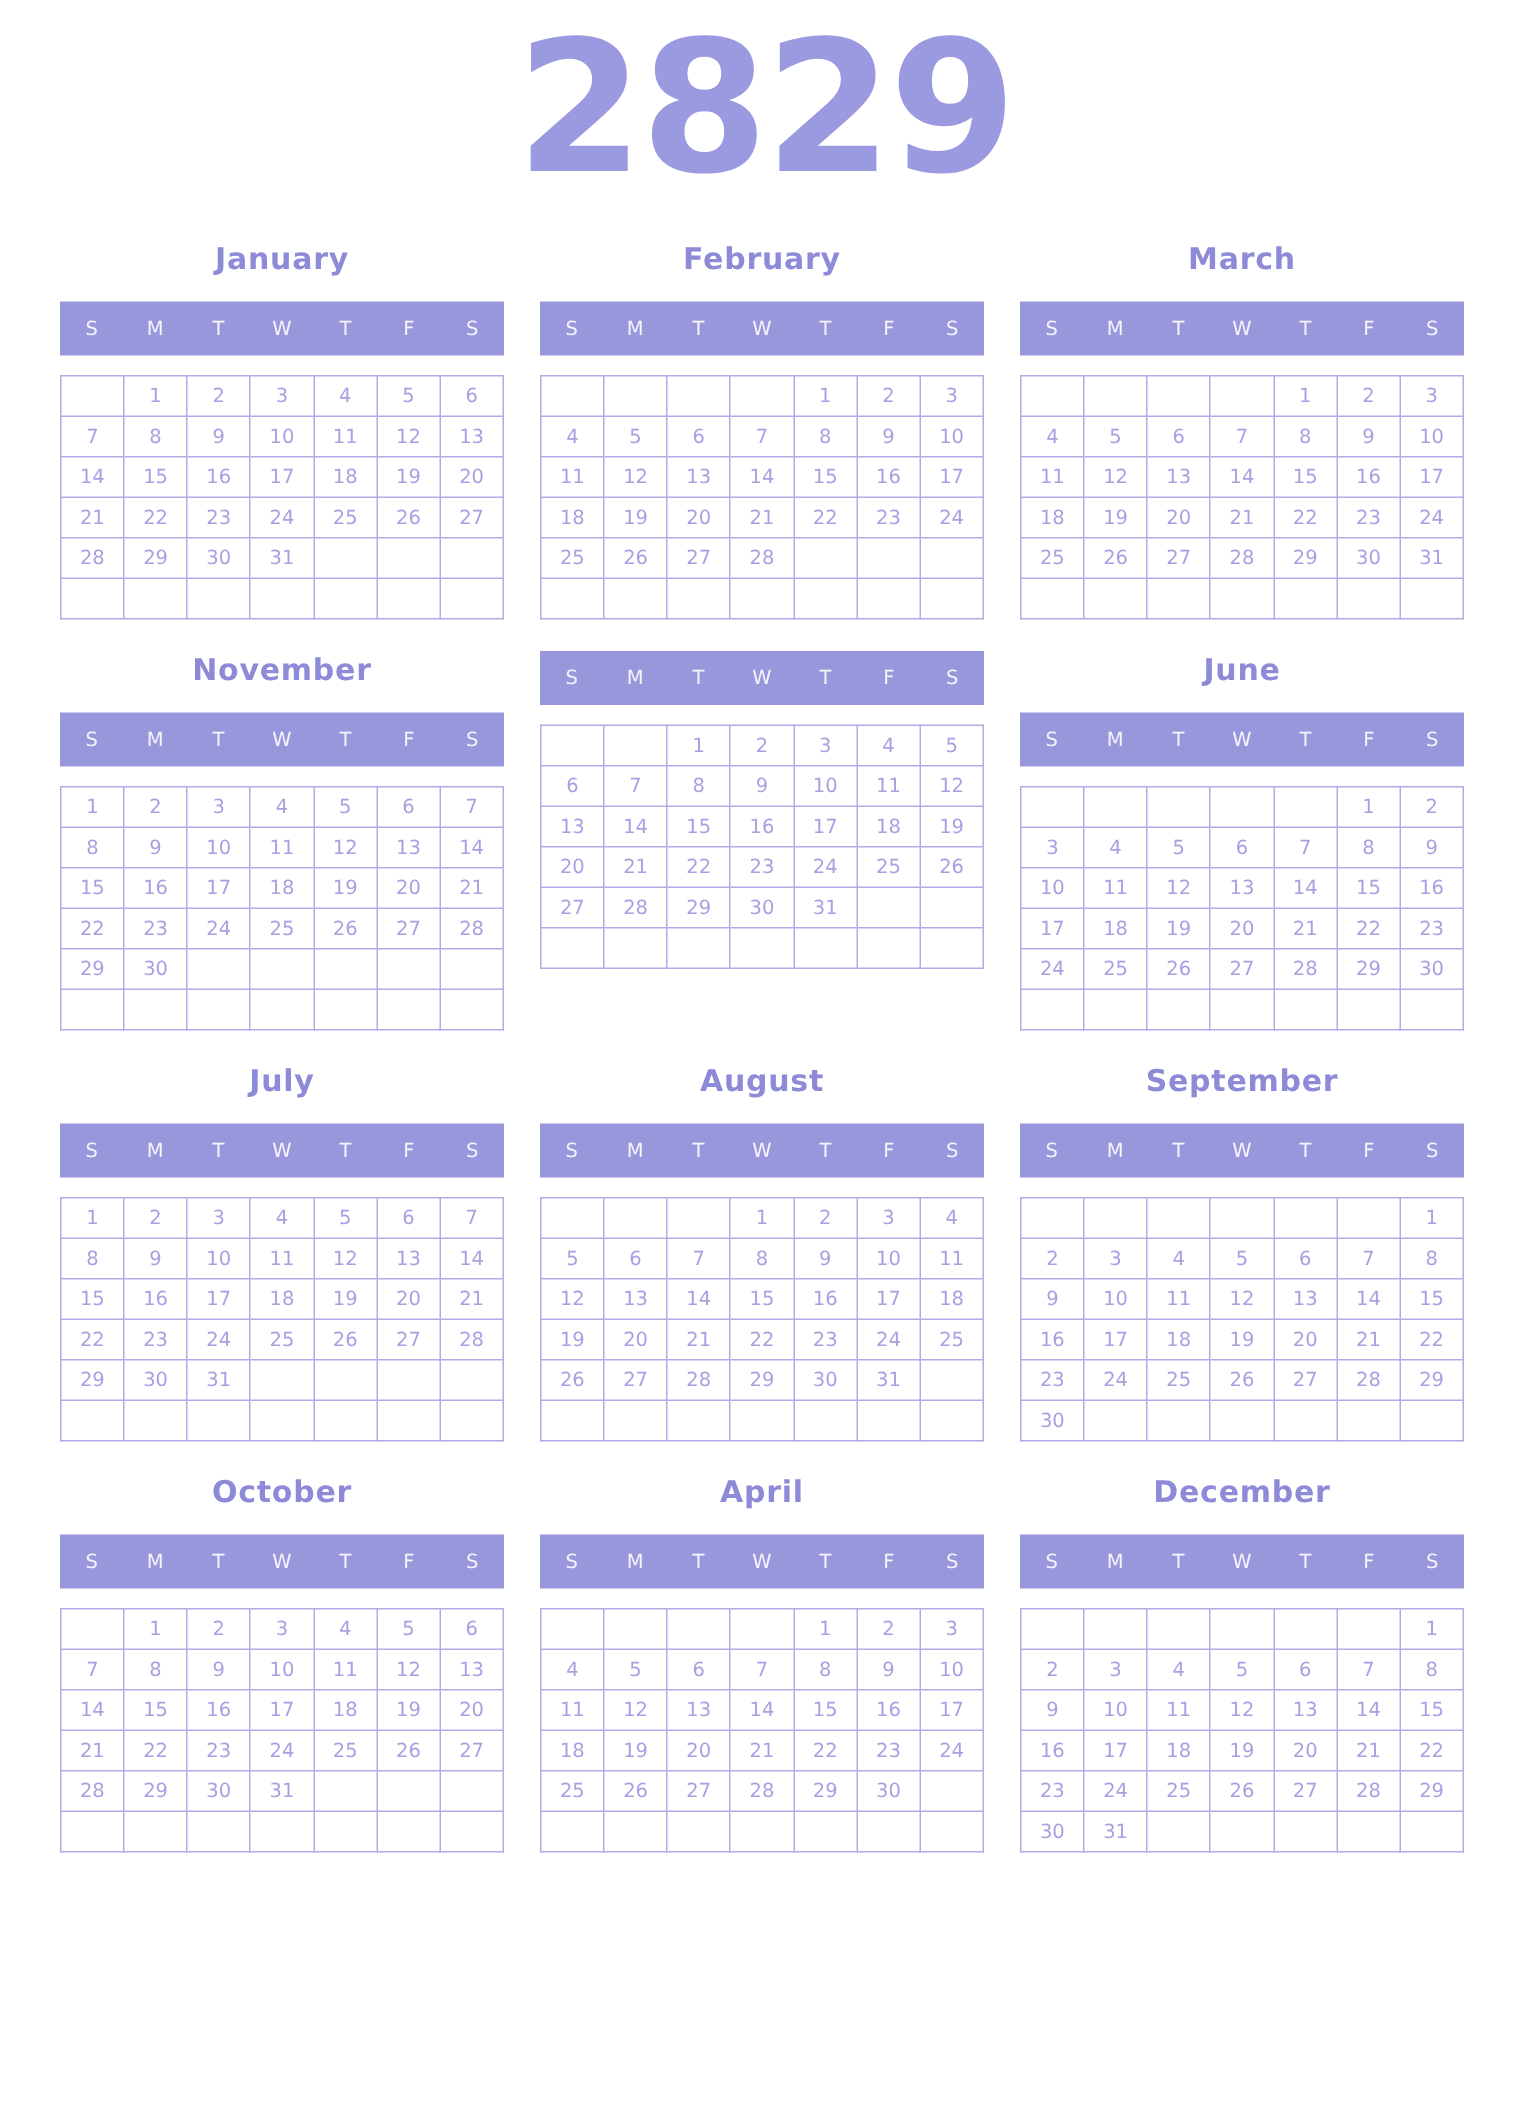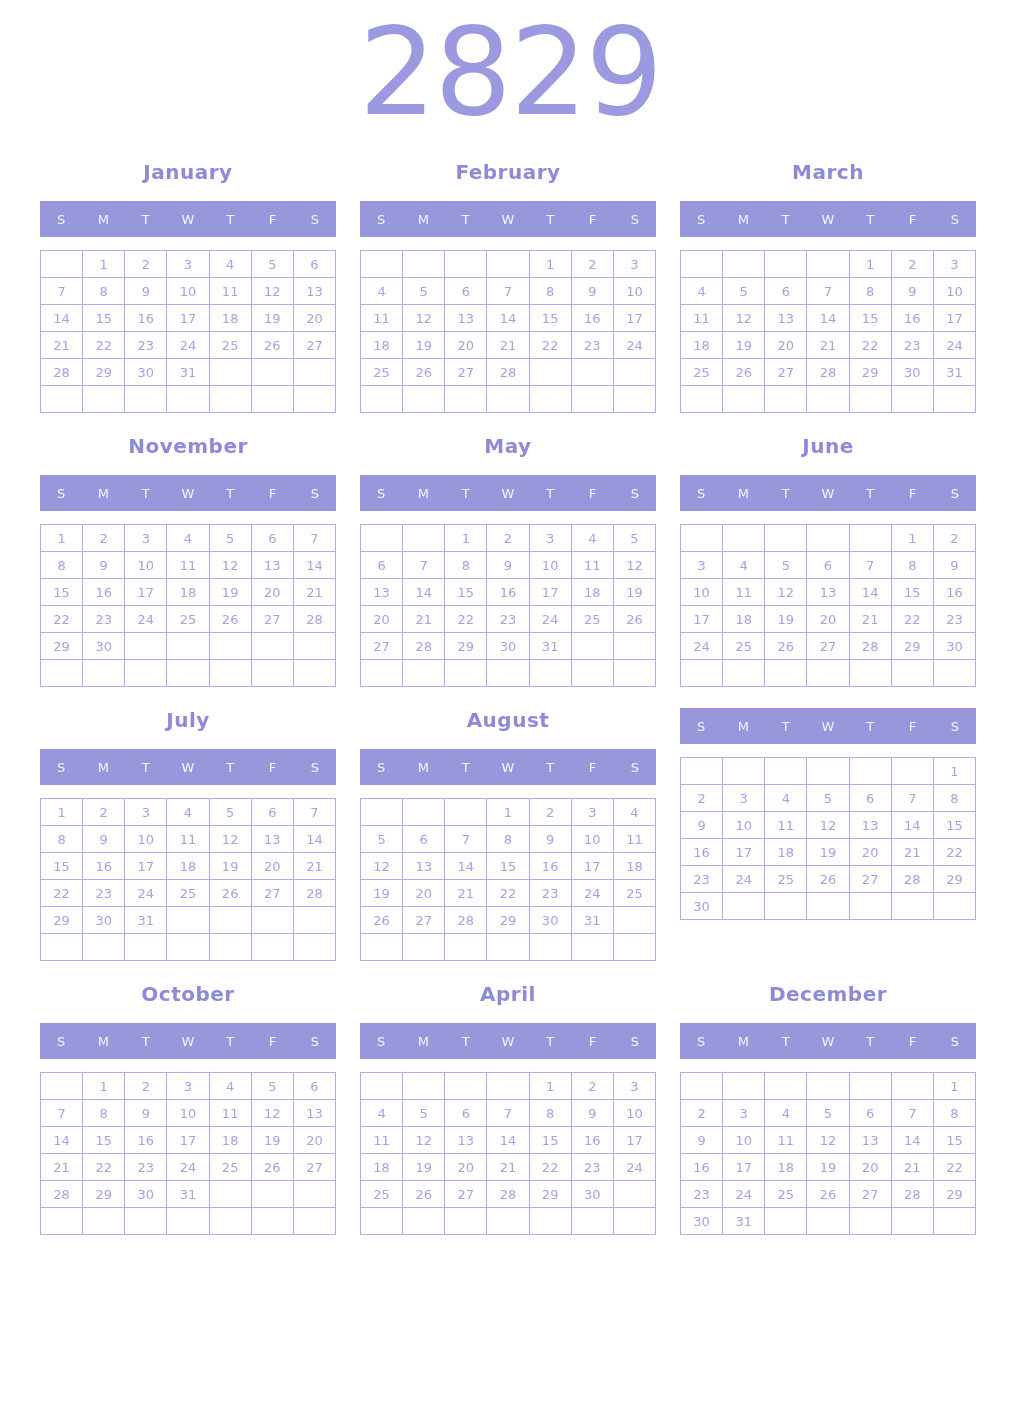--- a/index.html
+++ b/index.html
@@ -20,21 +20,21 @@
   body {
     width: 1020px;
     min-height: 1412px;
     font-family: "DejaVu Sans", "Liberation Sans", sans-serif;
   }
   .year-title {
     margin: 10px 0 4px 0;
     text-align: center;
     font-size: 122px;
     line-height: 1.02;
-    font-weight: 400;
+    font-weight: 700;
     letter-spacing: -2px;
     color: var(--title-color);
   }
   .months-grid {
     display: grid;
     grid-template-columns: repeat(3, 300px);
     column-gap: 20px;
     row-gap: 21px;
     justify-content: center;
     margin-top: 26px;
@@ -362,21 +362,20 @@
             <td></td>
             <td></td>
             <td></td>
             <td></td>
           </tr>
         </tbody>
     </table>
   </div>
 
   <div class="month">
-    <div class="month-name">May</div>
     <div class="weekday-row">
         <div class="wd">S</div>
         <div class="wd">M</div>
         <div class="wd">T</div>
         <div class="wd">W</div>
         <div class="wd">T</div>
         <div class="wd">F</div>
         <div class="wd">S</div>
       </div>
     <table class="days">
@@ -646,20 +645,21 @@
             <td></td>
             <td></td>
             <td></td>
             <td></td>
           </tr>
         </tbody>
     </table>
   </div>
 
   <div class="month">
+    <div class="month-name">September</div>
     <div class="weekday-row">
         <div class="wd">S</div>
         <div class="wd">M</div>
         <div class="wd">T</div>
         <div class="wd">W</div>
         <div class="wd">T</div>
         <div class="wd">F</div>
         <div class="wd">S</div>
       </div>
     <table class="days">

